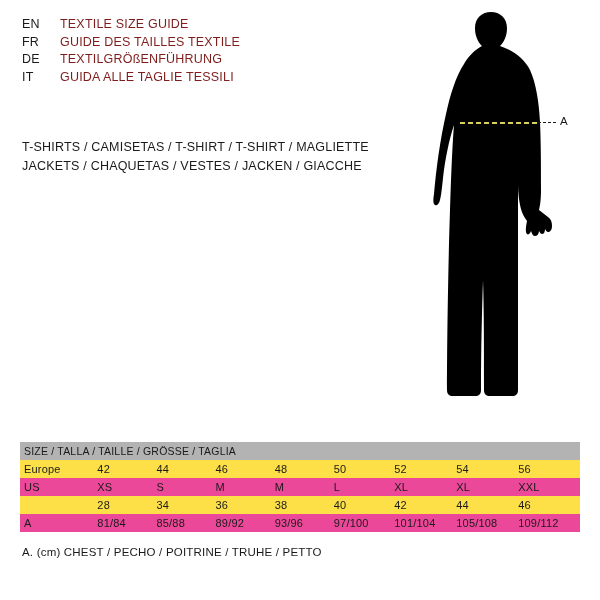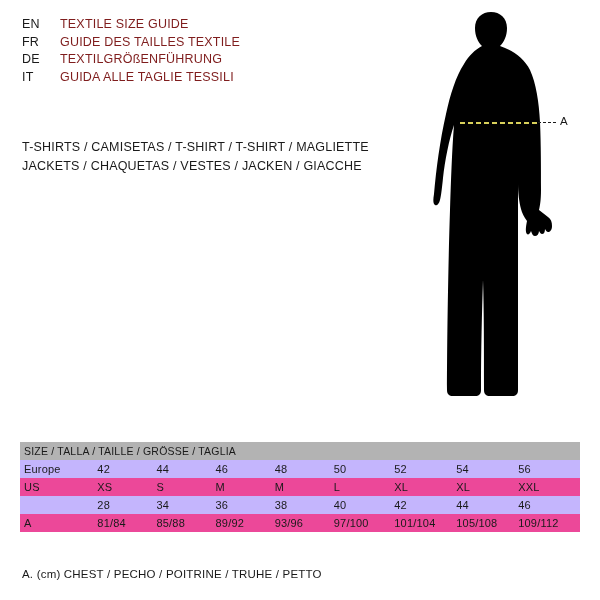--- a/index.html
+++ b/index.html
@@ -116,38 +116,38 @@
     vertical-align: middle;
     margin-left: 40px;
   }
   .row-head td {
     background: #b3b3b3;
     color: #1a1a1a;
     font-size: 10.5px;
     height: 17px;
   }
   .row-alt td {
-    background: #c4b5fd;
+    background: #fde047;
   }
   .row-plain td {
     background: #ec4899;
   }
   .cell-label {
     padding-left: 4px !important;
     width: 84px;
   }
   .cell-val {
     width: 68px;
   }
 
   
   .footnote {
     position: absolute;
     left: 22px;
-    top: 568px;
+    top: 546px;
     font-size: 11.5px;
     letter-spacing: 0.2px;
     white-space: nowrap;
   }
 </style>
 </head>
 <body>
 
 <div class="page">
 

